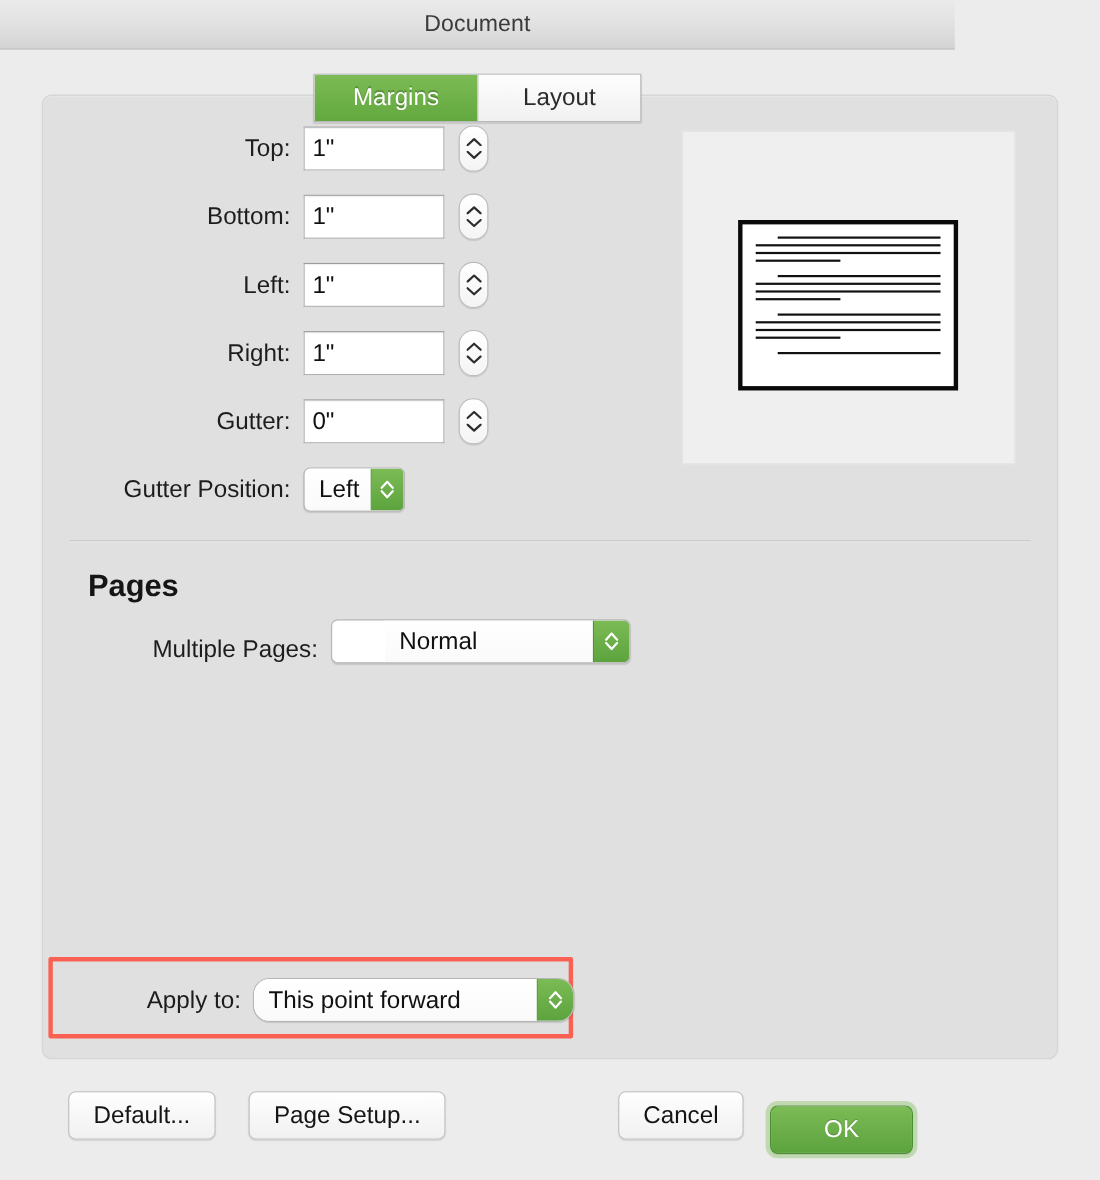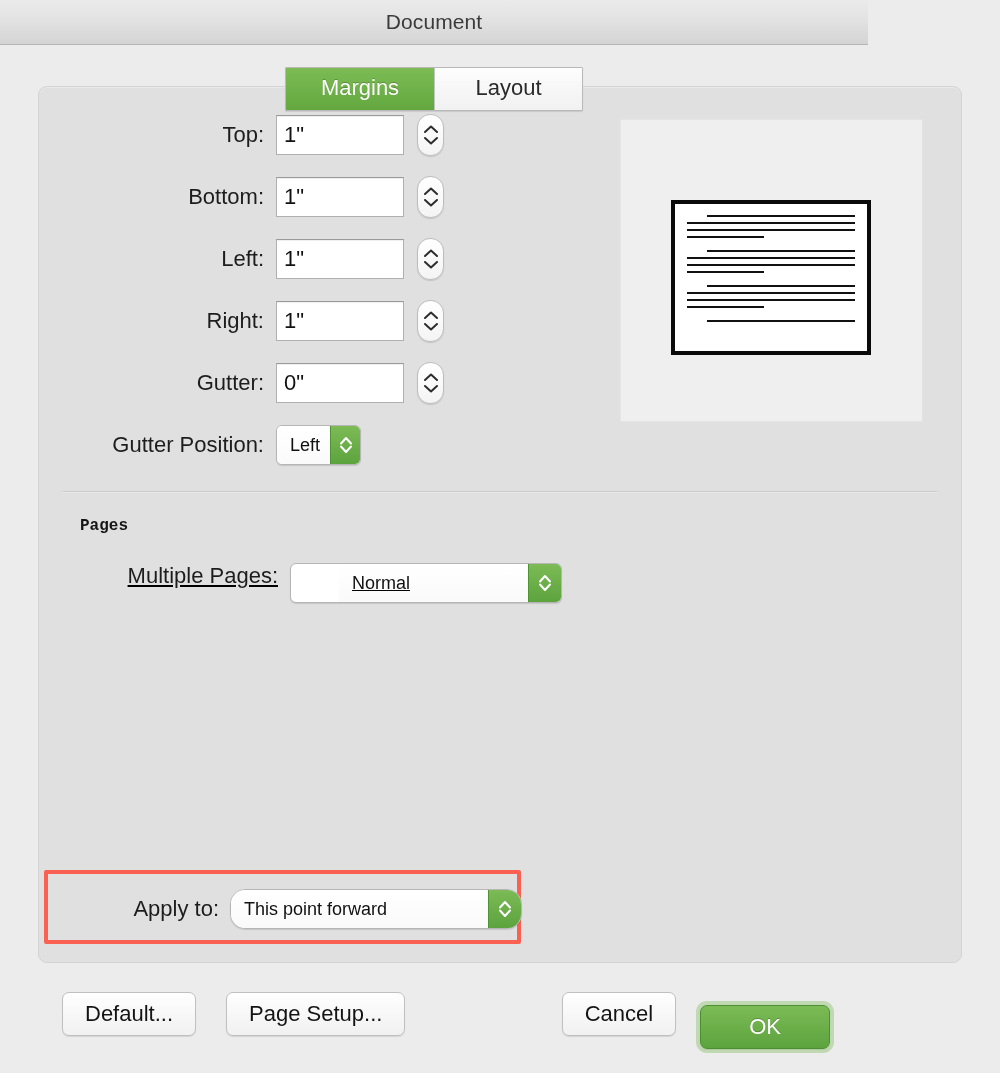--- a/index.html
+++ b/index.html
@@ -145,21 +145,21 @@
     background: #fff;
     box-shadow: 0 1px 1px rgba(0,0,0,.12);
     overflow: hidden;
     cursor: default;
   }
   .popup-value {
     flex: 1;
     display: flex;
     align-items: center;
     padding: 0 10px 0 13px;
-    font-size: 18px;
+    font-size: 22px;
     color: #111;
     background: linear-gradient(to bottom, #ffffff, #fafafa);
     white-space: nowrap;
   }
   .popup-arrow {
     width: 33px;
     display: flex;
     align-items: center;
     justify-content: center;
     background: linear-gradient(to bottom, #7cbb55 0%, #5ca33e 100%);
@@ -202,32 +202,30 @@
     height: 1px;
     background: #c9c9c9;
     box-shadow: 0 1px 0 #ebebeb;
   }
 
   
   .section-title {
     position: absolute;
     left: 41px;
     top: 430px;
-    font-size: 16px;
+    font-size: 28px;
     font-weight: bold;
     color: #151515;
-    font-family: Liberation Mono, monospace;
   }
   .pages-row {
     position: absolute;
-    left: 1px;
+    left: 12px;
     top: 476px;
     display: flex;
-    align-items: flex-start;
-    text-decoration: underline;
+    align-items: flex-end;
   }
   .pages-row .field-label { width: 250px; }
 
   
   .applyto-hl {
     position: absolute;
     left: 5px;
     top: 783px;
     width: 477px;
     height: 74px;

